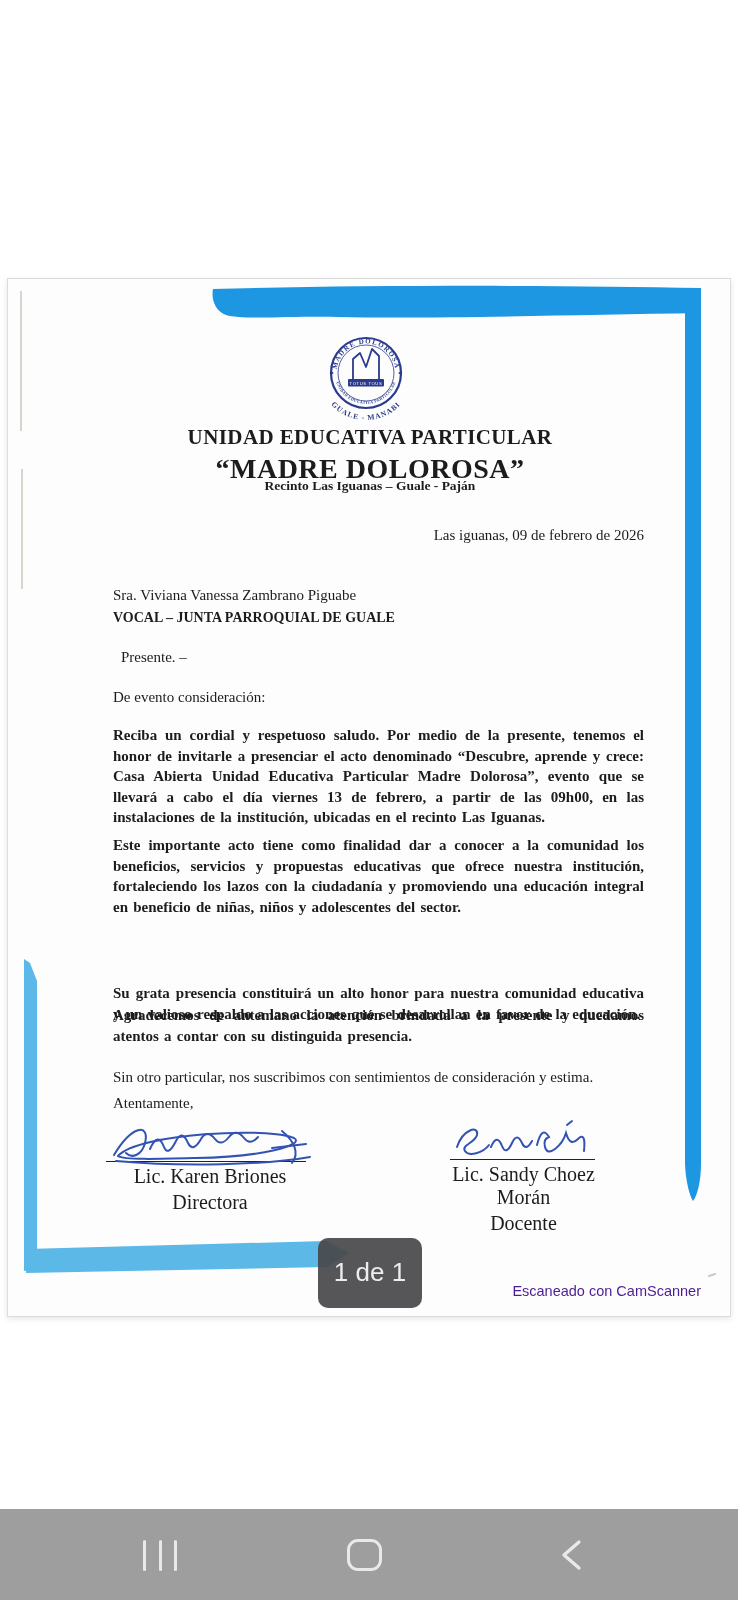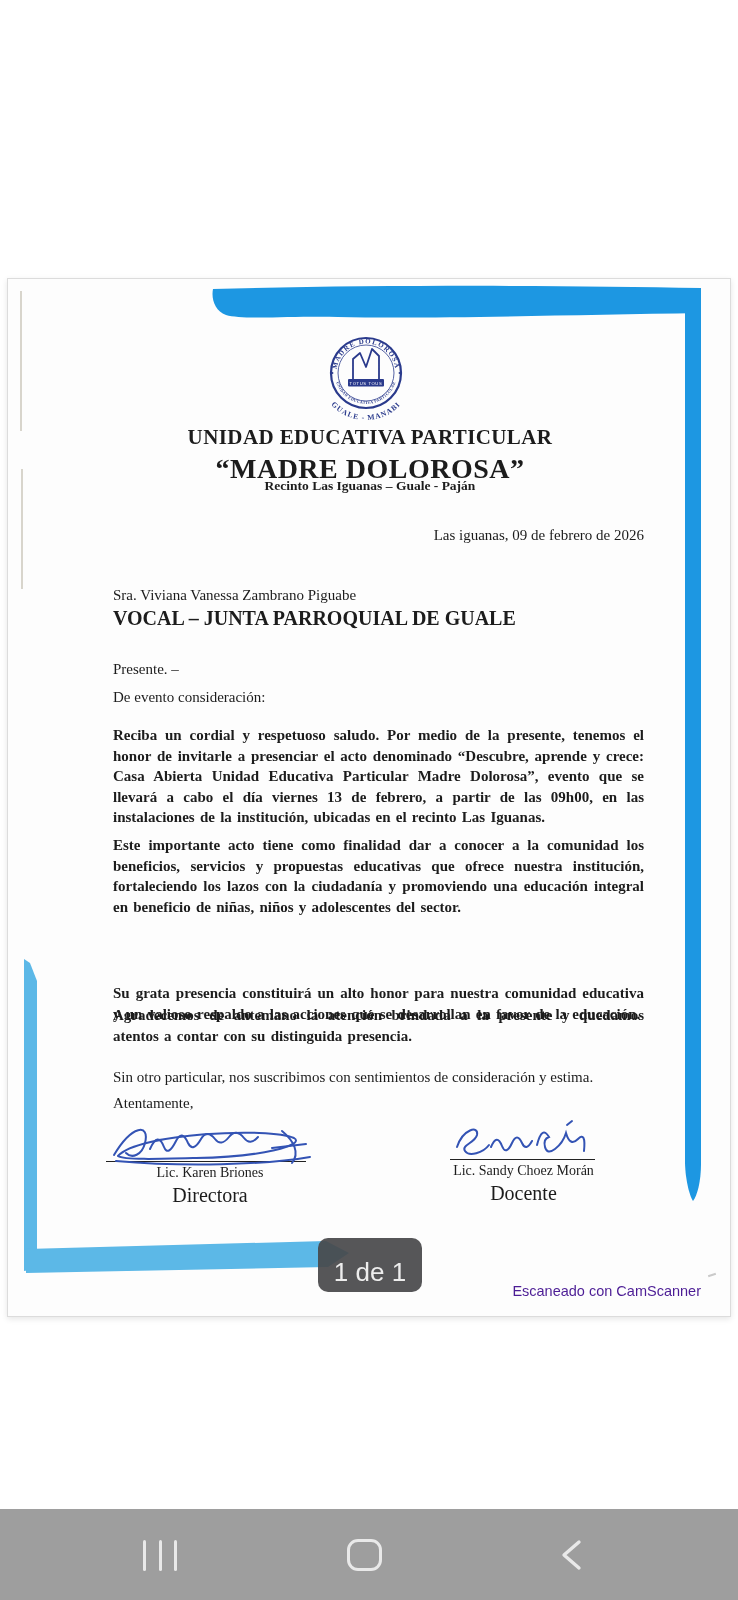--- a/index.html
+++ b/index.html
@@ -20,41 +20,41 @@
 
   .hdr { position:absolute; left:0; width:724px; text-align:center; font-weight:bold; }
   .hdr.h1 { top:146px; font-size:21px; letter-spacing:.4px; }
   .hdr.h2 { top:174px; font-size:28px; letter-spacing:.5px;font-family:Liberation Serif, serif; }
   .hdr.h3 { top:199px; font-size:13.5px; }
 
   .blk { position:absolute; left:105px; width:531px; font-size:15px; line-height:20.5px; }
   .blk.justify { text-align:justify; word-spacing:1.5px;font-weight:bold; }
   .date-line { top:246px; text-align:right; }
   .recipient { top:306px; }
-  .recipient .r-title { font-weight:bold; font-size:20px; margin-top:2px; }
-  .presente { top:380px; }
+  .recipient .r-title { font-weight:bold; font-size:14px; margin-top:2px; }
+  .presente { top:368px;margin-left:8px; }
   .salutation { top:408px; }
   .p1 { top:446px; }
   .p2 { top:556px; }
   .p3 { top:704px; }
   .p4 { top:726px; }
   .closing { top:788px; }
   .atentamente { top:814px; }
 
   .sig { position:absolute; text-align:center; }
   .sig-left { left:92px; top:836px; width:220px; }
   .sig-right { left:418px; top:840px; width:195px; }
   .sig svg { display:block; margin:0 auto; }
   .sig .rule { height:1px; background:#222; margin-top:-6px; }
   .sig-left .rule { width:200px; margin-left:6px; }
   .sig-right .rule { width:145px; margin-left:24px; }
-  .sig .s-name { font-size:14px; margin-top:3px; }
+  .sig .s-name { font-size:20px; margin-top:3px; }
   .sig .s-role { font-size:20px; margin-top:3px; }
 
-  .badge { position:absolute; left:318px; top:1238px; width:104px; height:54px;
+  .badge { position:absolute; left:318px; top:1238px; width:104px; height:70px;
            background:rgba(72,72,74,0.92); border-radius:10px;
            color:#ededed; font-family:"Liberation Sans","DejaVu Sans",sans-serif;
            font-size:26px; text-align:center; line-height:69px; }
 
   .watermark { position:absolute; right:37px; top:1283px;
                font-family:"Liberation Sans","DejaVu Sans",sans-serif;
                font-size:14.5px; color:#4c1d95; }
   .tiny-mark { position:absolute; left:708px; top:1269px; width:8px; height:7px; opacity:.5; }
   .tiny-mark::before { content:""; position:absolute; left:0; bottom:0; width:8px; height:2px; background:#999; transform:rotate(-18deg); }
 

